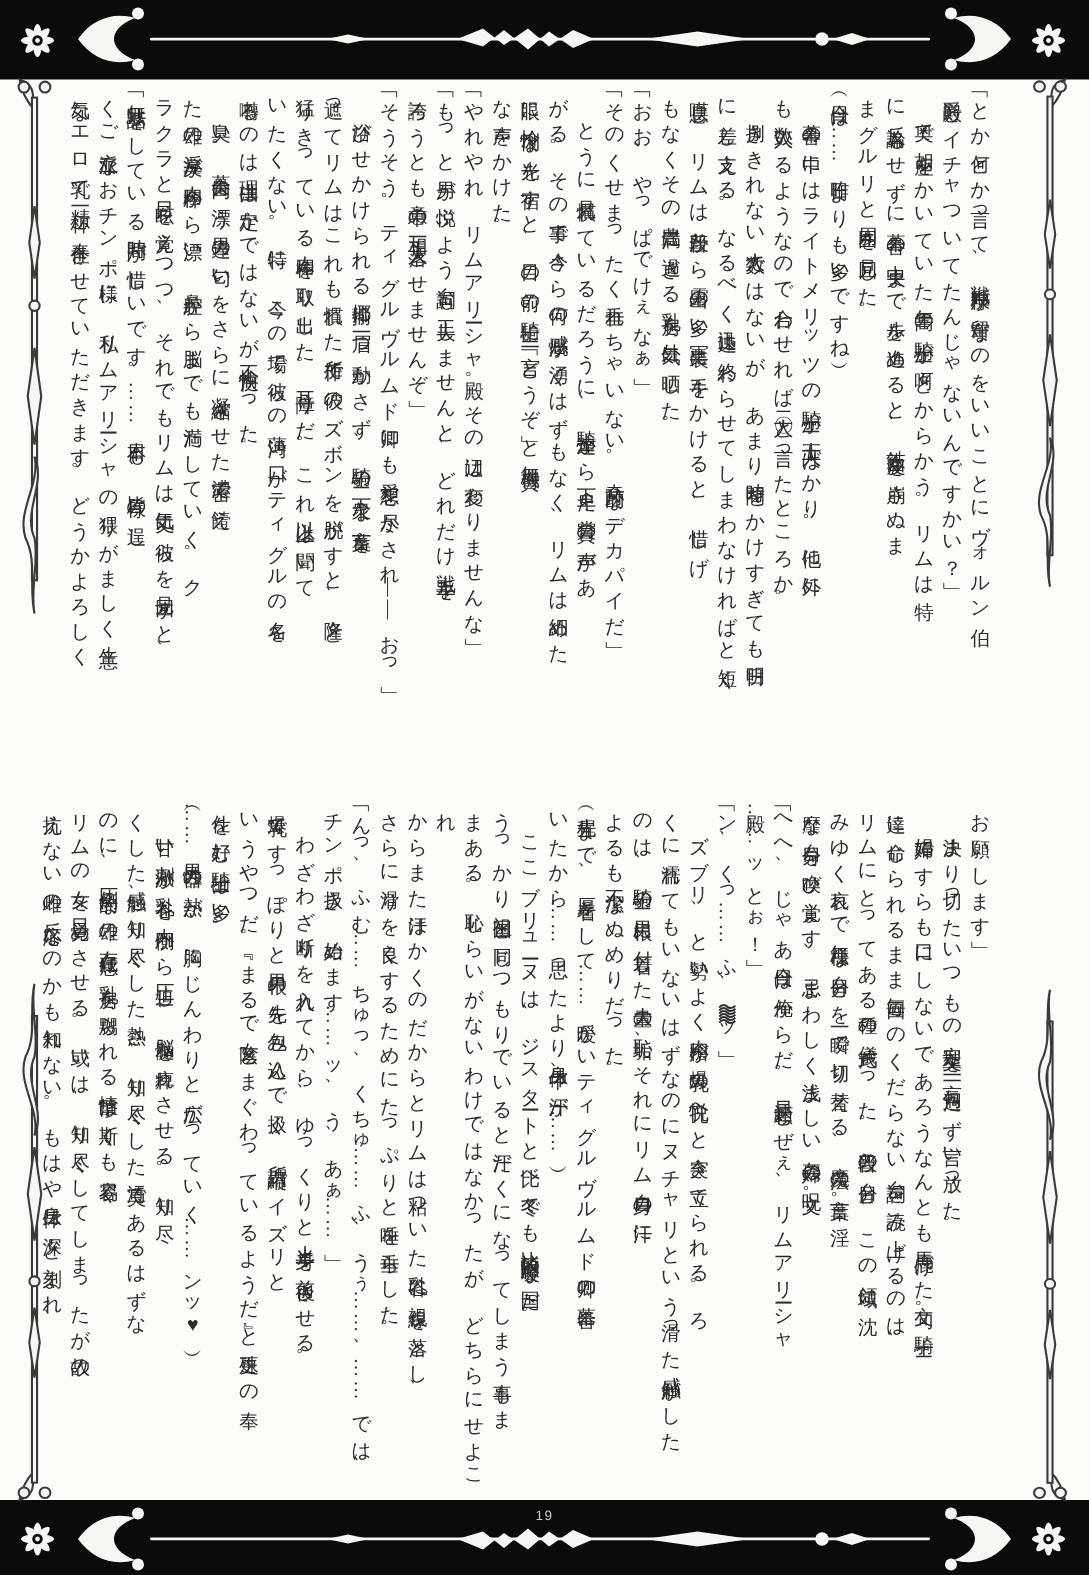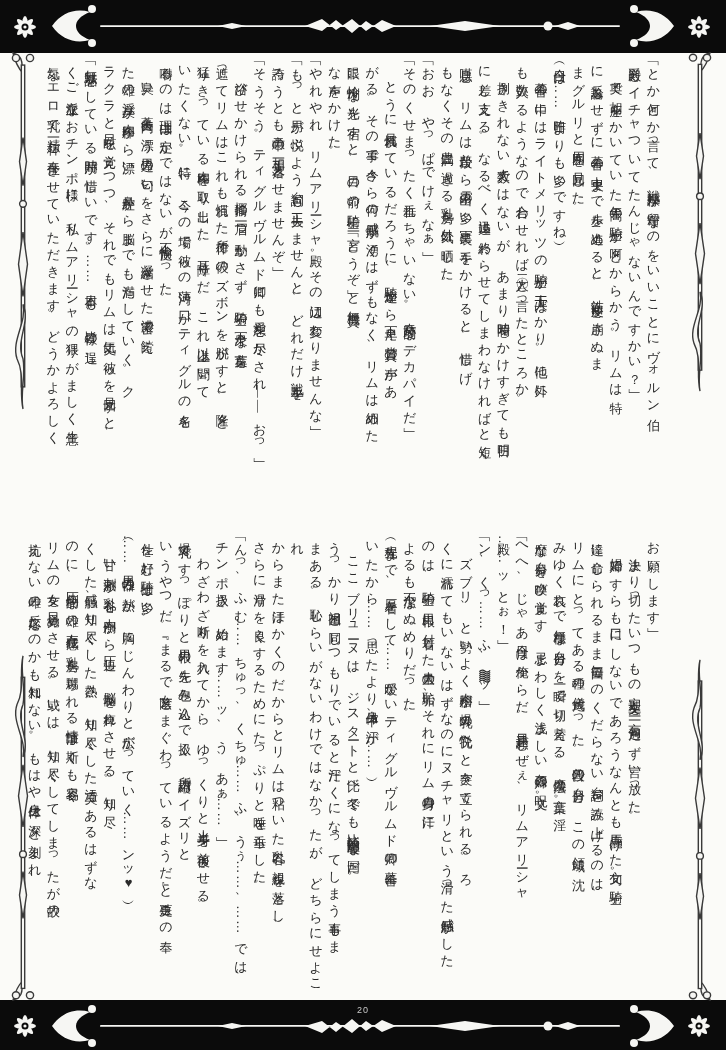--- a/index.html
+++ b/index.html
@@ -75,21 +75,21 @@
       <g transform="translate(0,50) scale(1,-1)">
         <use href="#flower8" transform="translate(25,24)"></use>
         <use href="#crescent" transform="translate(52,-2)"></use>
         <use href="#ruleline" transform="translate(100,-2)"></use>
         <use href="#crescent" transform="translate(674,-2) scale(-1,1)"></use>
         <use href="#flower8" transform="translate(699,24)"></use>
       </g>
     </svg>
   </div>
 
-  <div class="page-num">20</div>
+  <div class="page-num">19</div>
 
   <svg class="staff" style="left:10px;top:51px;height:362px;" viewBox="0 0 26 360" preserveAspectRatio="none">
     <g stroke="#3a3a3a" stroke-width="1.4" fill="#f6f6f3">
       <path d="M3,2 C15,6 11,14 13,22 C7,16 5,10 3,2 Z"></path>
       <circle cx="6" cy="7" r="3.6"></circle>
         <circle cx="20" cy="7" r="3.6"></circle>
       <rect x="11.3" y="14" width="3.4" height="320"></rect>
       <polygon points="13,86 16.5,110 13,134 9.5,110"></polygon>
       <circle cx="13" cy="152" r="3.4"></circle>
       <polygon points="13,180 17.5,212 13,244 8.5,212"></polygon>

